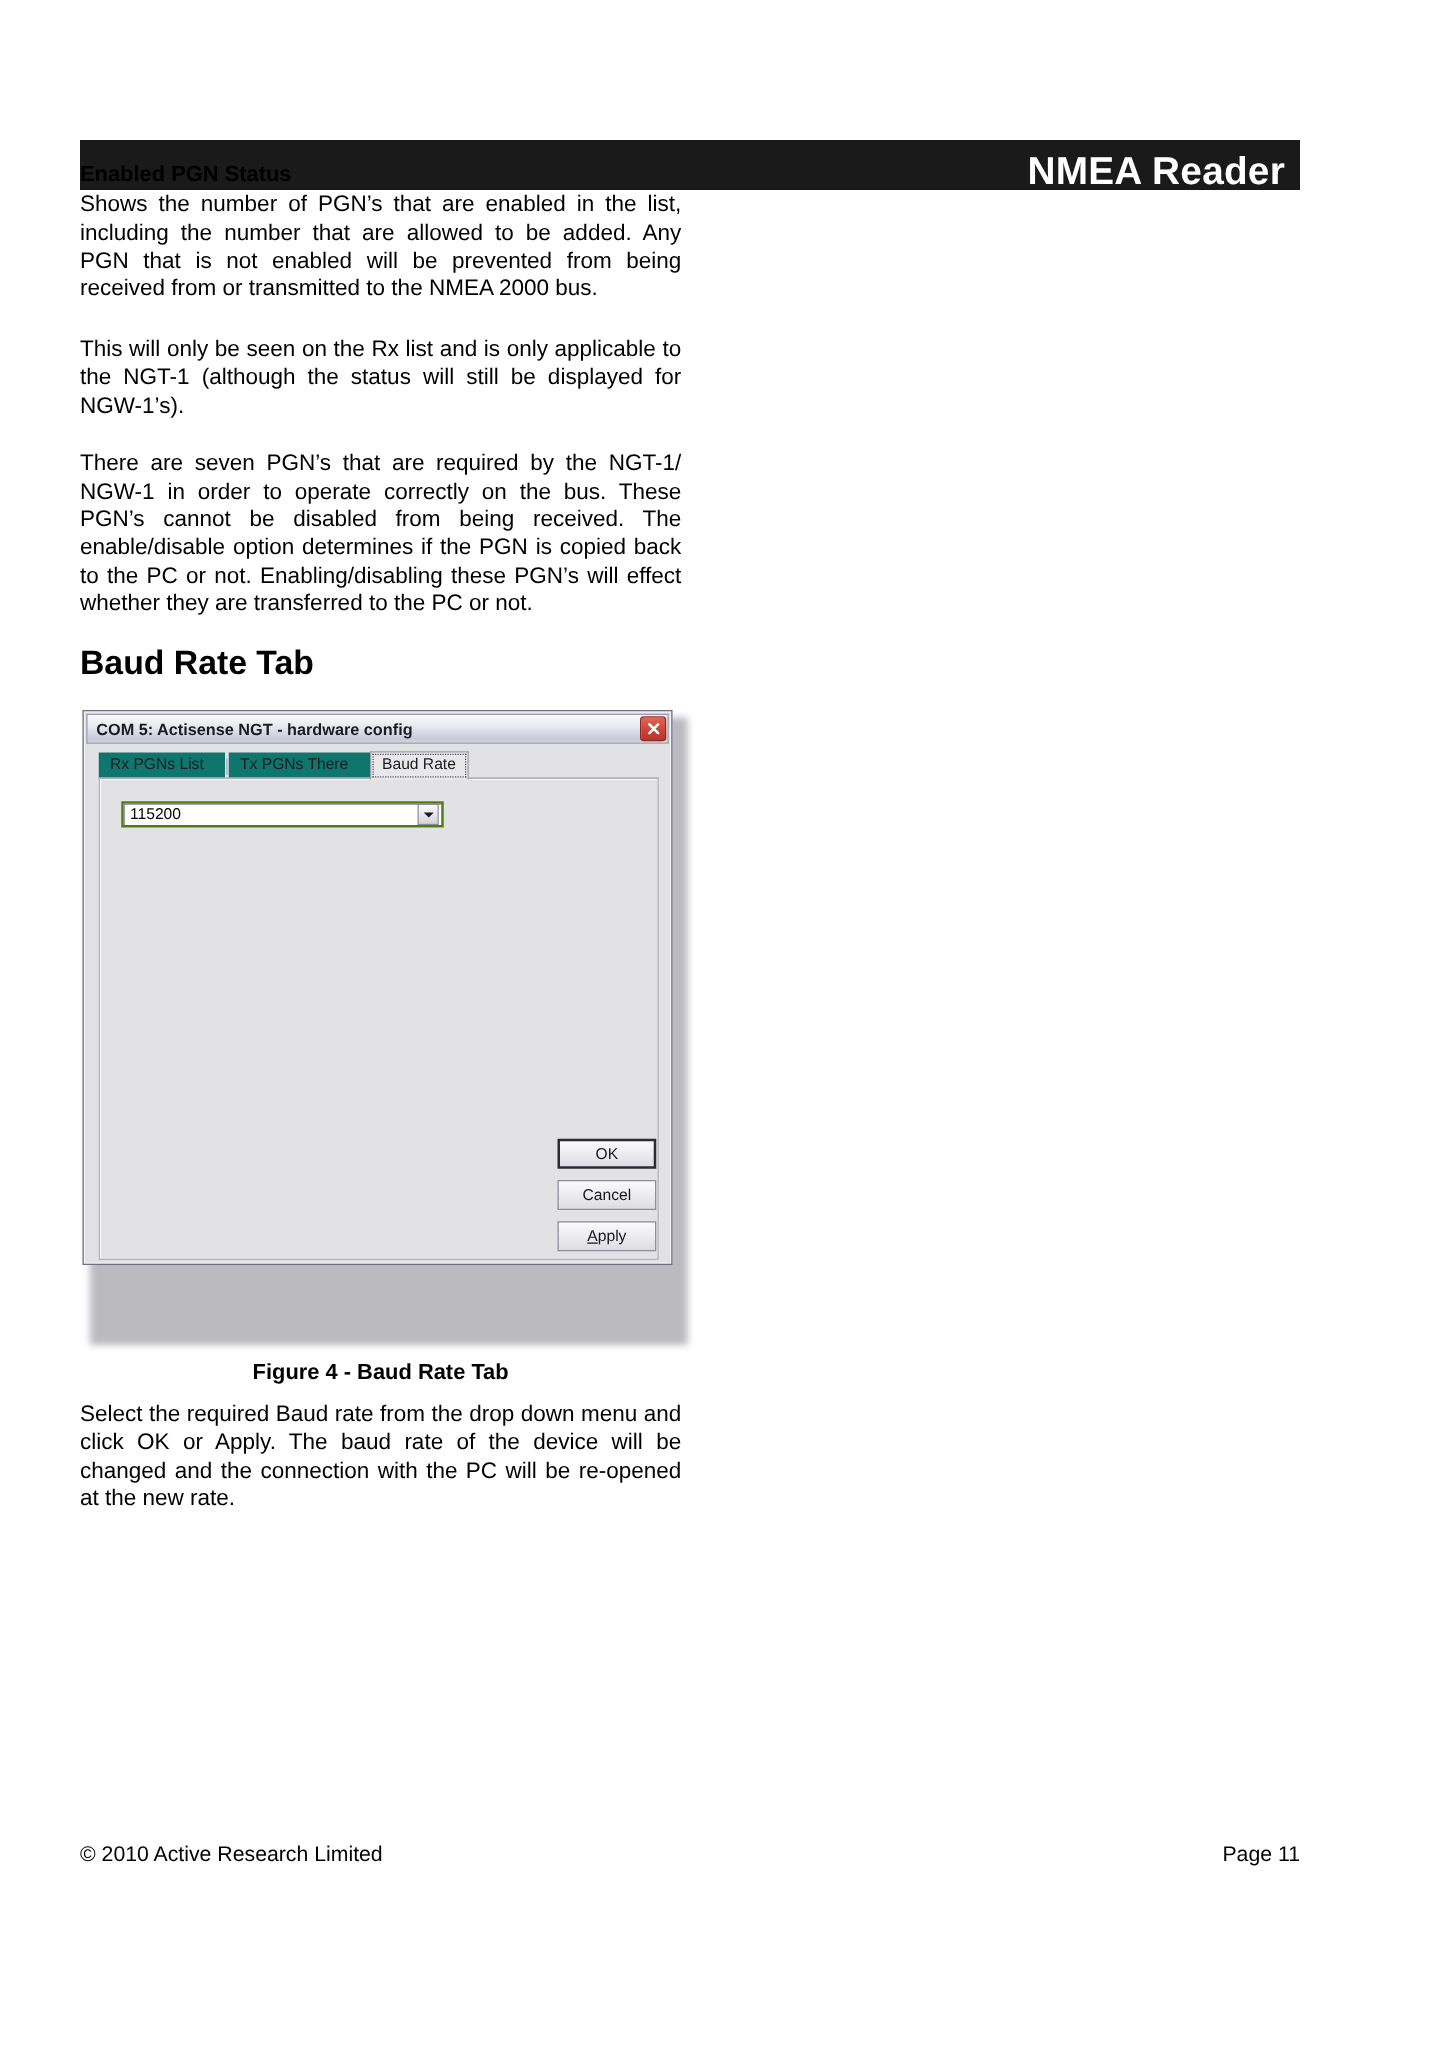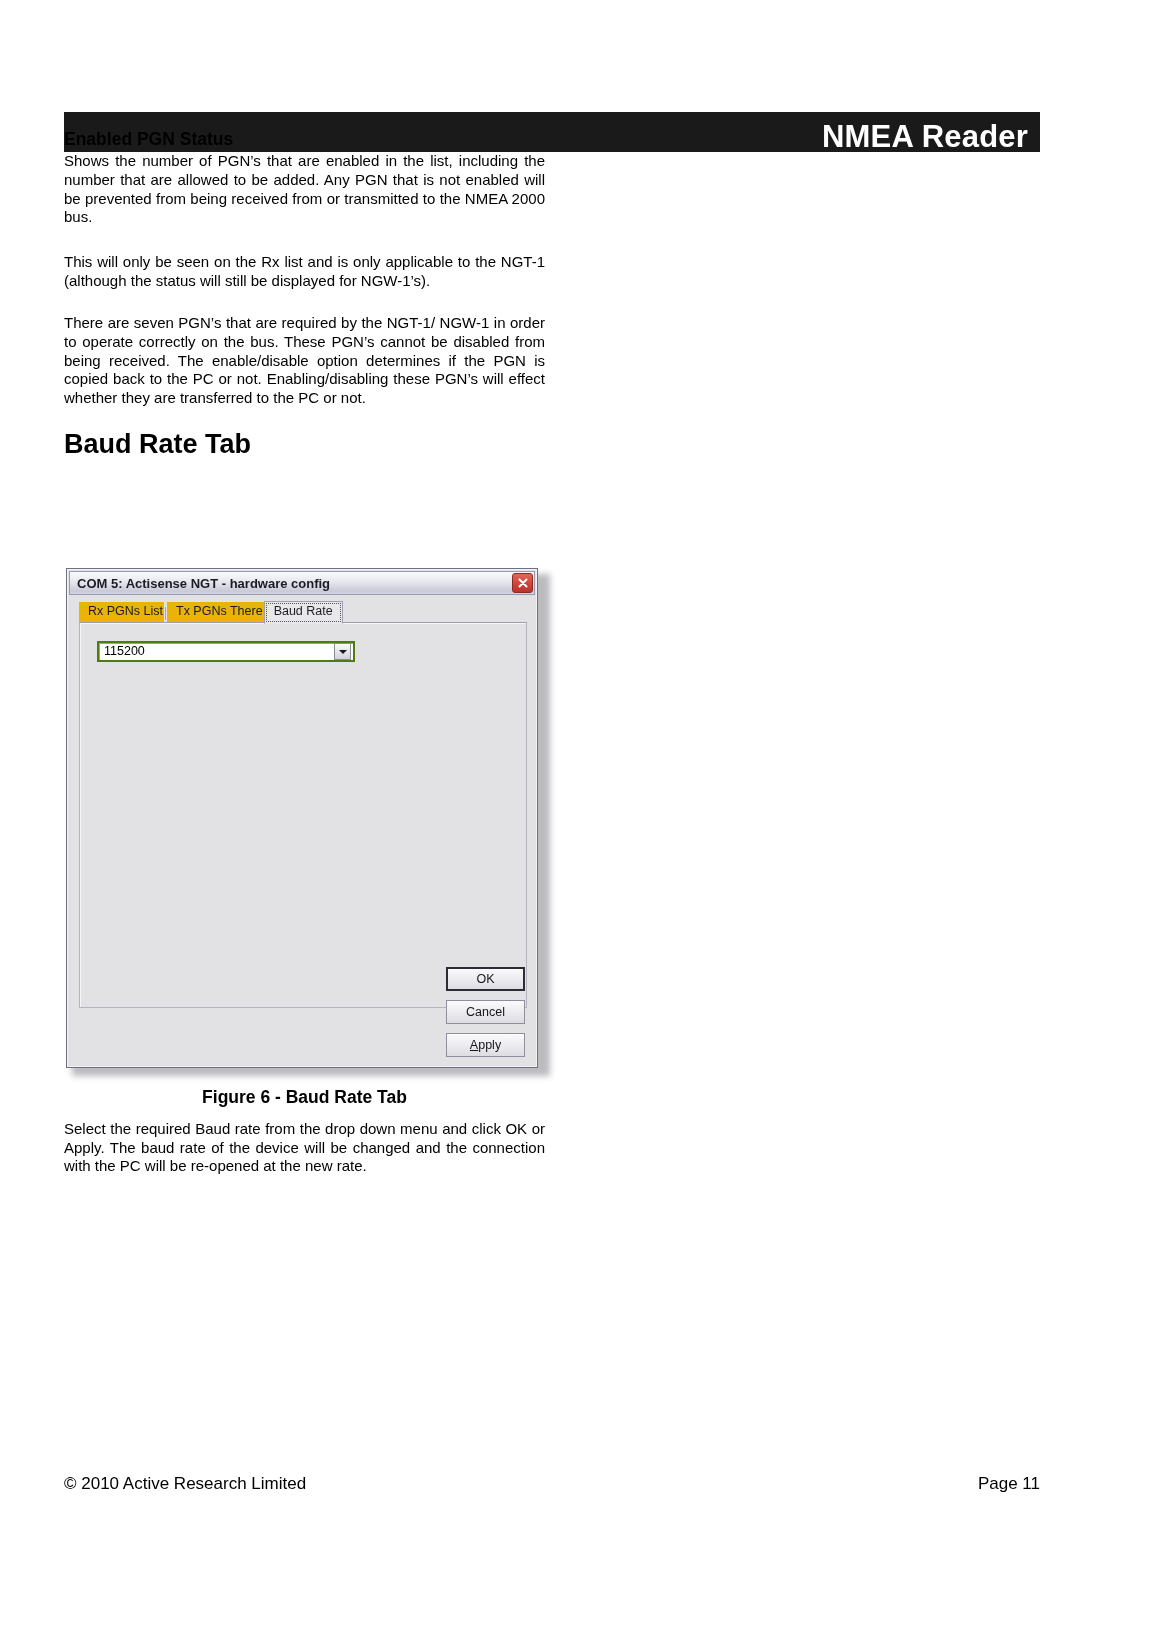--- a/index.html
+++ b/index.html
@@ -48,21 +48,21 @@
     top: 128px;
     width: 481px;
   }
   .sec-head {
     font-size: 17.5px;
     font-weight: bold;
     line-height: 1.33;
     margin: 0 0 1px 0;
   }
   .para {
-    font-size: 15px;
+    font-size: 18px;
     line-height: 1.245;
     text-align: justify;
     text-justify: inter-word;
     margin: 0;
   }
   .gap-lg { height: 26px; }
   .gap-md { height: 24px; }
 
   
   .page-head {
@@ -88,21 +88,21 @@
     width: 478px;
     height: 502px;
     background: rgba(130,130,138,0.55);
     filter: blur(3px);
   }
   .dialog {
     position: absolute;
     left: 0;
     top: 0;
     width: 472px;
-    height: 500px;
+    height: 444px;
     background: #e2e1e4;
     border: 1px solid #6f6f83;
     box-sizing: border-box;
     box-shadow: inset 0 0 0 1px #f3f2f5;
   }
   .titlebar {
     position: relative;
     height: 24px;
     margin: 2px 2px 0 2px;
     background: linear-gradient(to bottom, #fbfbfd 0%, #e6e6ee 45%, #c9c9d8 88%, #d6d6e2 100%);
@@ -140,22 +140,22 @@
     position: absolute;
     left: 12px;
     top: 34px;
     display: flex;
     align-items: flex-end;
     height: 20px;
   }
   .tab {
     font-size: 12.5px;
     color: #1b1b24;
-    padding: 2px 0 3px 8px;
-    background: #eab308;
+    padding: 2px 16px 3px 8px;
+    background: #0f766e;
     border: 1px solid transparent;
     box-sizing: border-box;
     line-height: 1.1;
     white-space: nowrap;
   }
   .tab.inactive { position: relative; }
   .tab.inactive + .tab.inactive::before,
   .tab-sep {
     content: "";
     width: 1px;
@@ -349,21 +349,21 @@
         <div class="btn default">OK</div>
         <div class="btn">Cancel</div>
         <div class="btn">
             <span><u>A</u><span>pply</span></span>
           </div>
       </div>
 
     </div>
   </div>
 
-  <div class="figcap">Figure 6 - Baud Rate Tab</div>
+  <div class="figcap">Figure 4 - Baud Rate Tab</div>
 
   <div class="tail">
     <p class="para">Select the required Baud rate from the drop down menu and click OK or Apply. The baud rate of the device will be changed and the connection with the PC will be re-opened at the new rate.</p>
   </div>
 
   <div class="footer">
     <span>© 2010 Active Research Limited</span>
     <span>Page 11</span>
   </div>
 

